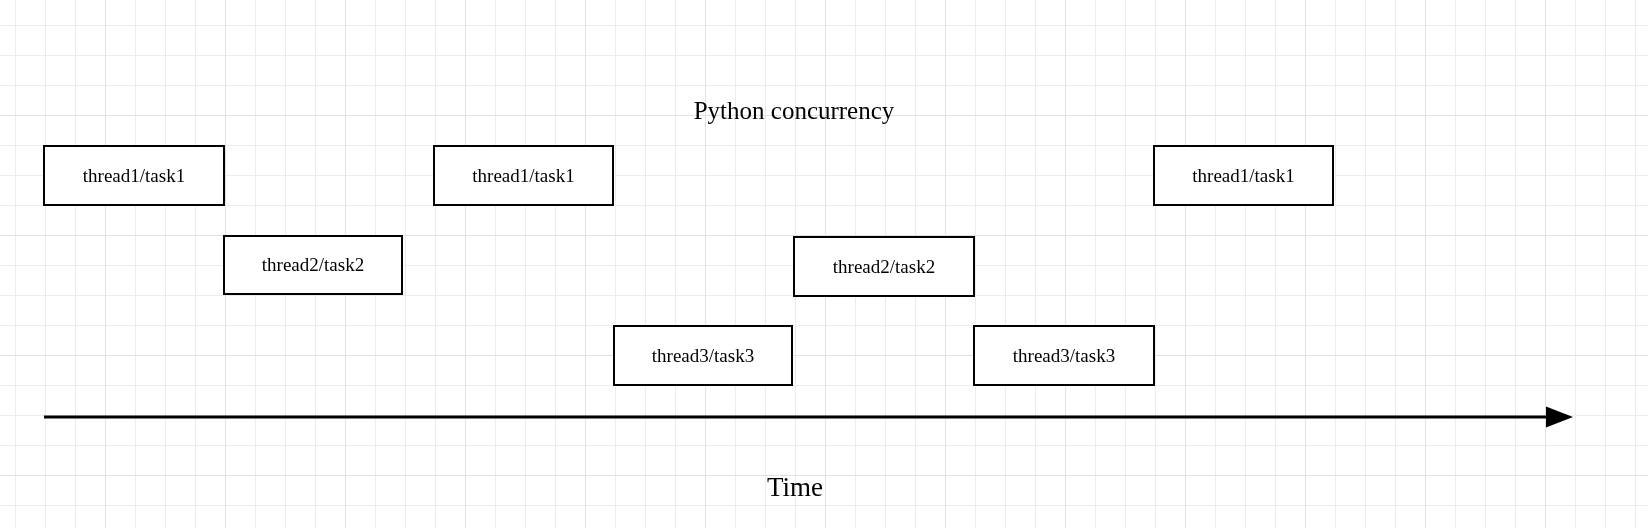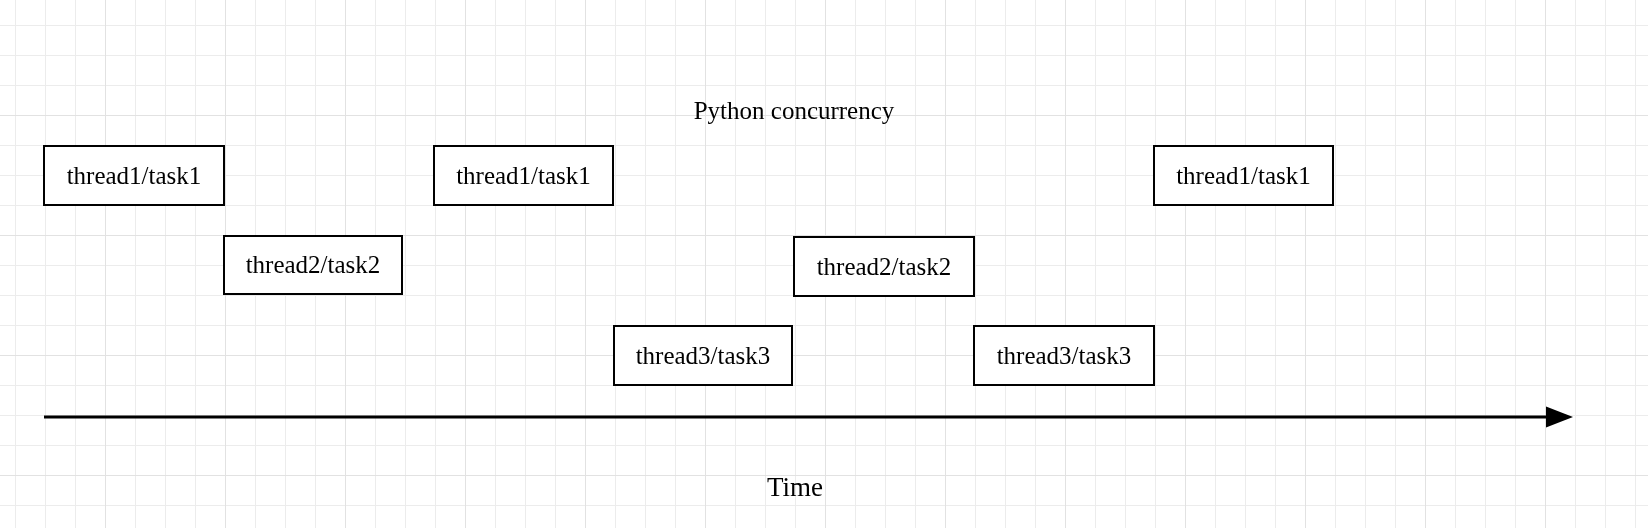--- a/index.html
+++ b/index.html
@@ -32,21 +32,21 @@
     margin-top: 48px;
   }
   .task-block {
     position: absolute;
     box-sizing: border-box;
     border: 2.5px solid #000000;
     background: #ffffff;
     display: flex;
     align-items: center;
     justify-content: center;
-    font-size: 25px;
+    font-size: 19px;
     white-space: nowrap;
     z-index: 2;
   }
   .axis-svg {
     position: absolute;
     top: 0;
     left: 0;
     z-index: 1;
   }
   .axis-label {

